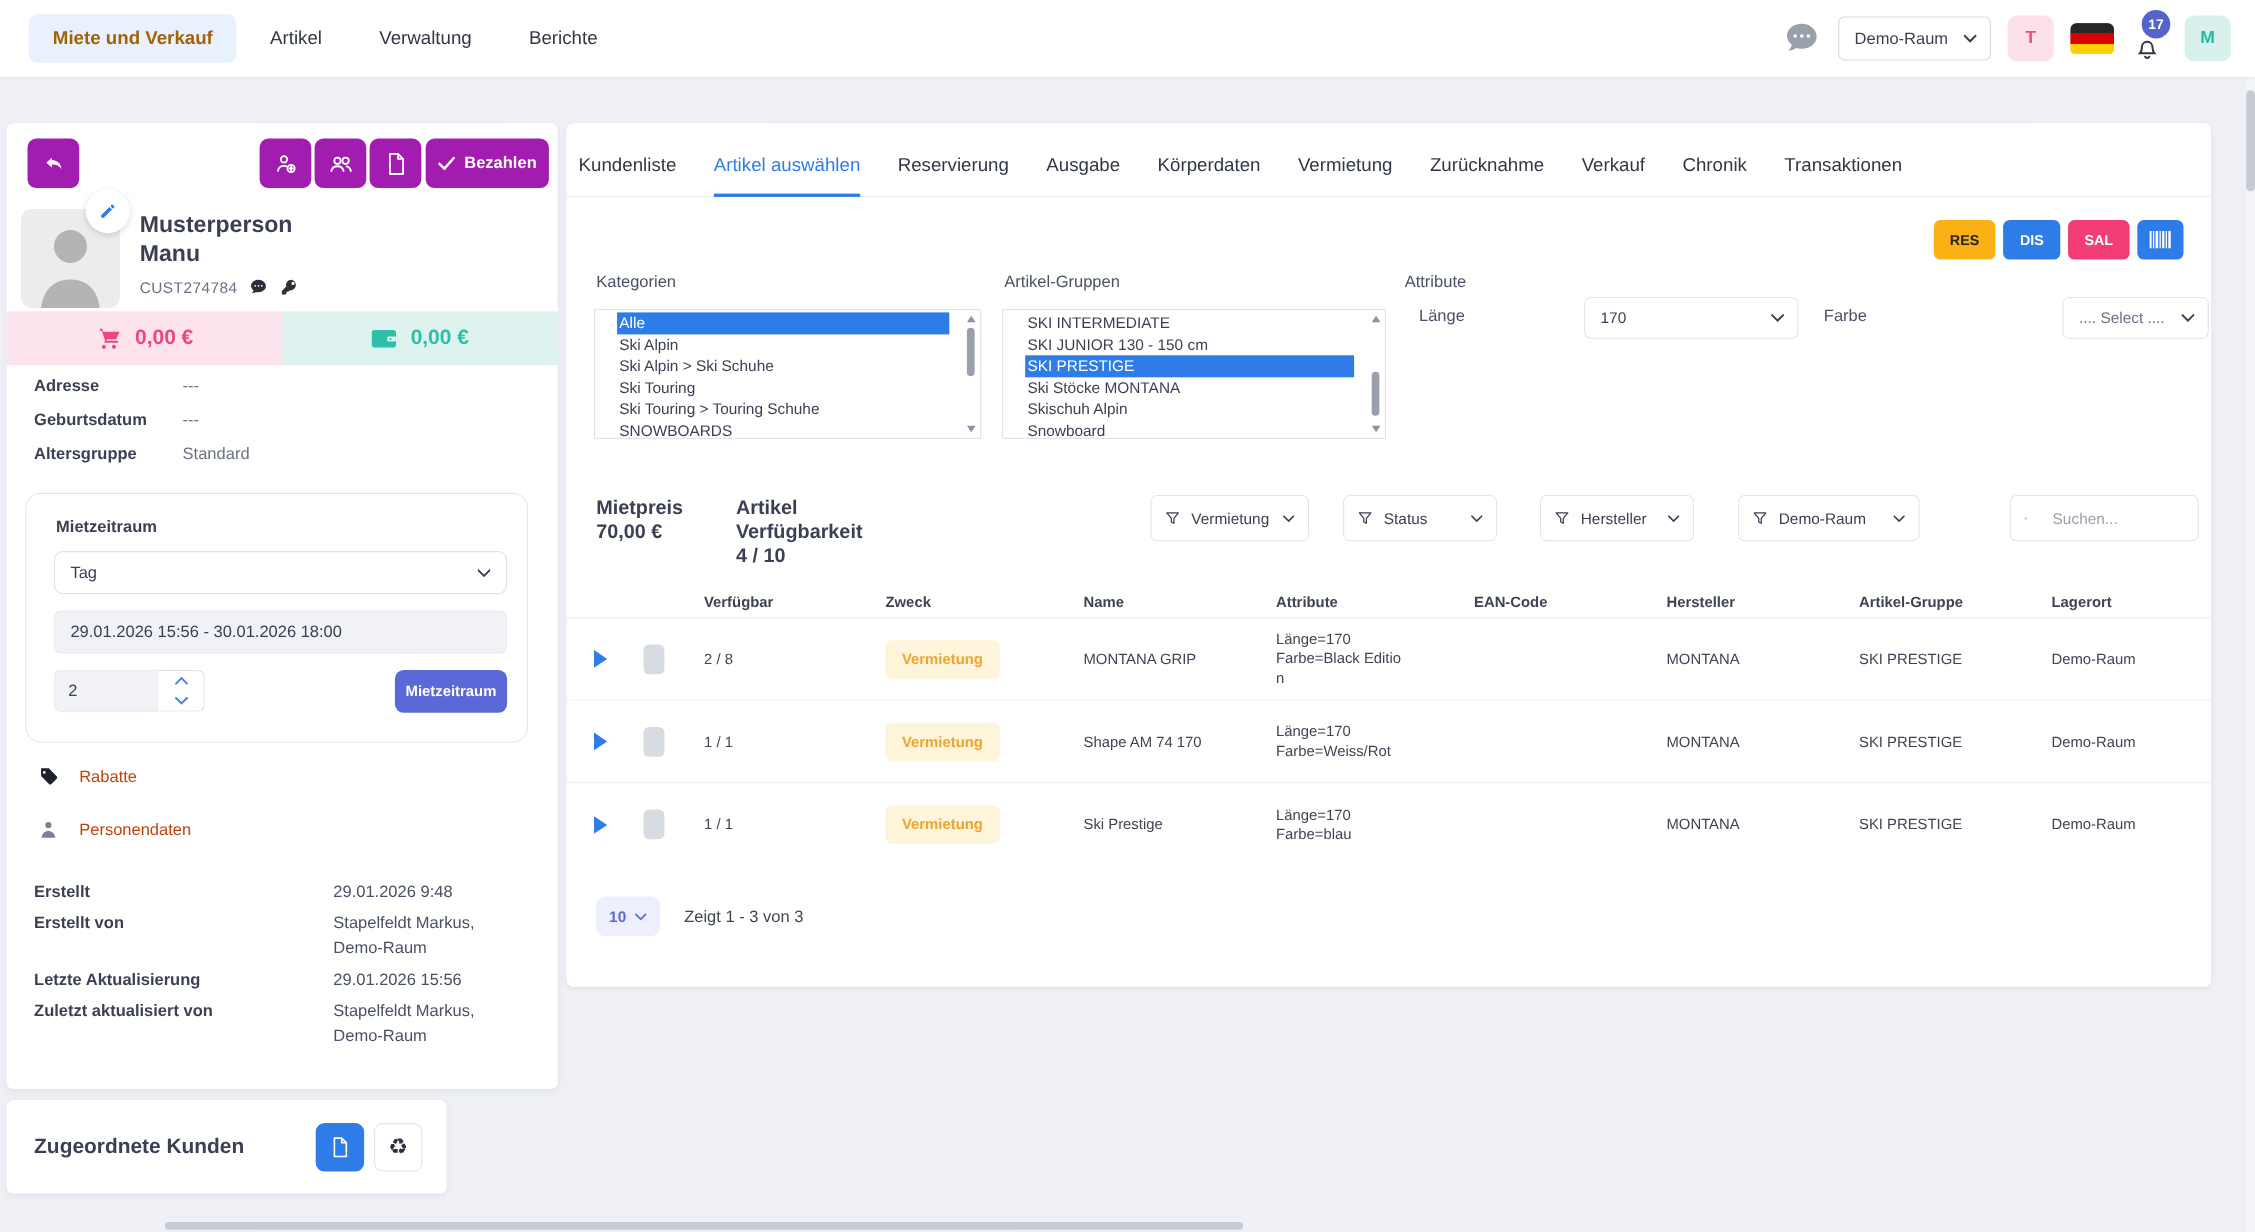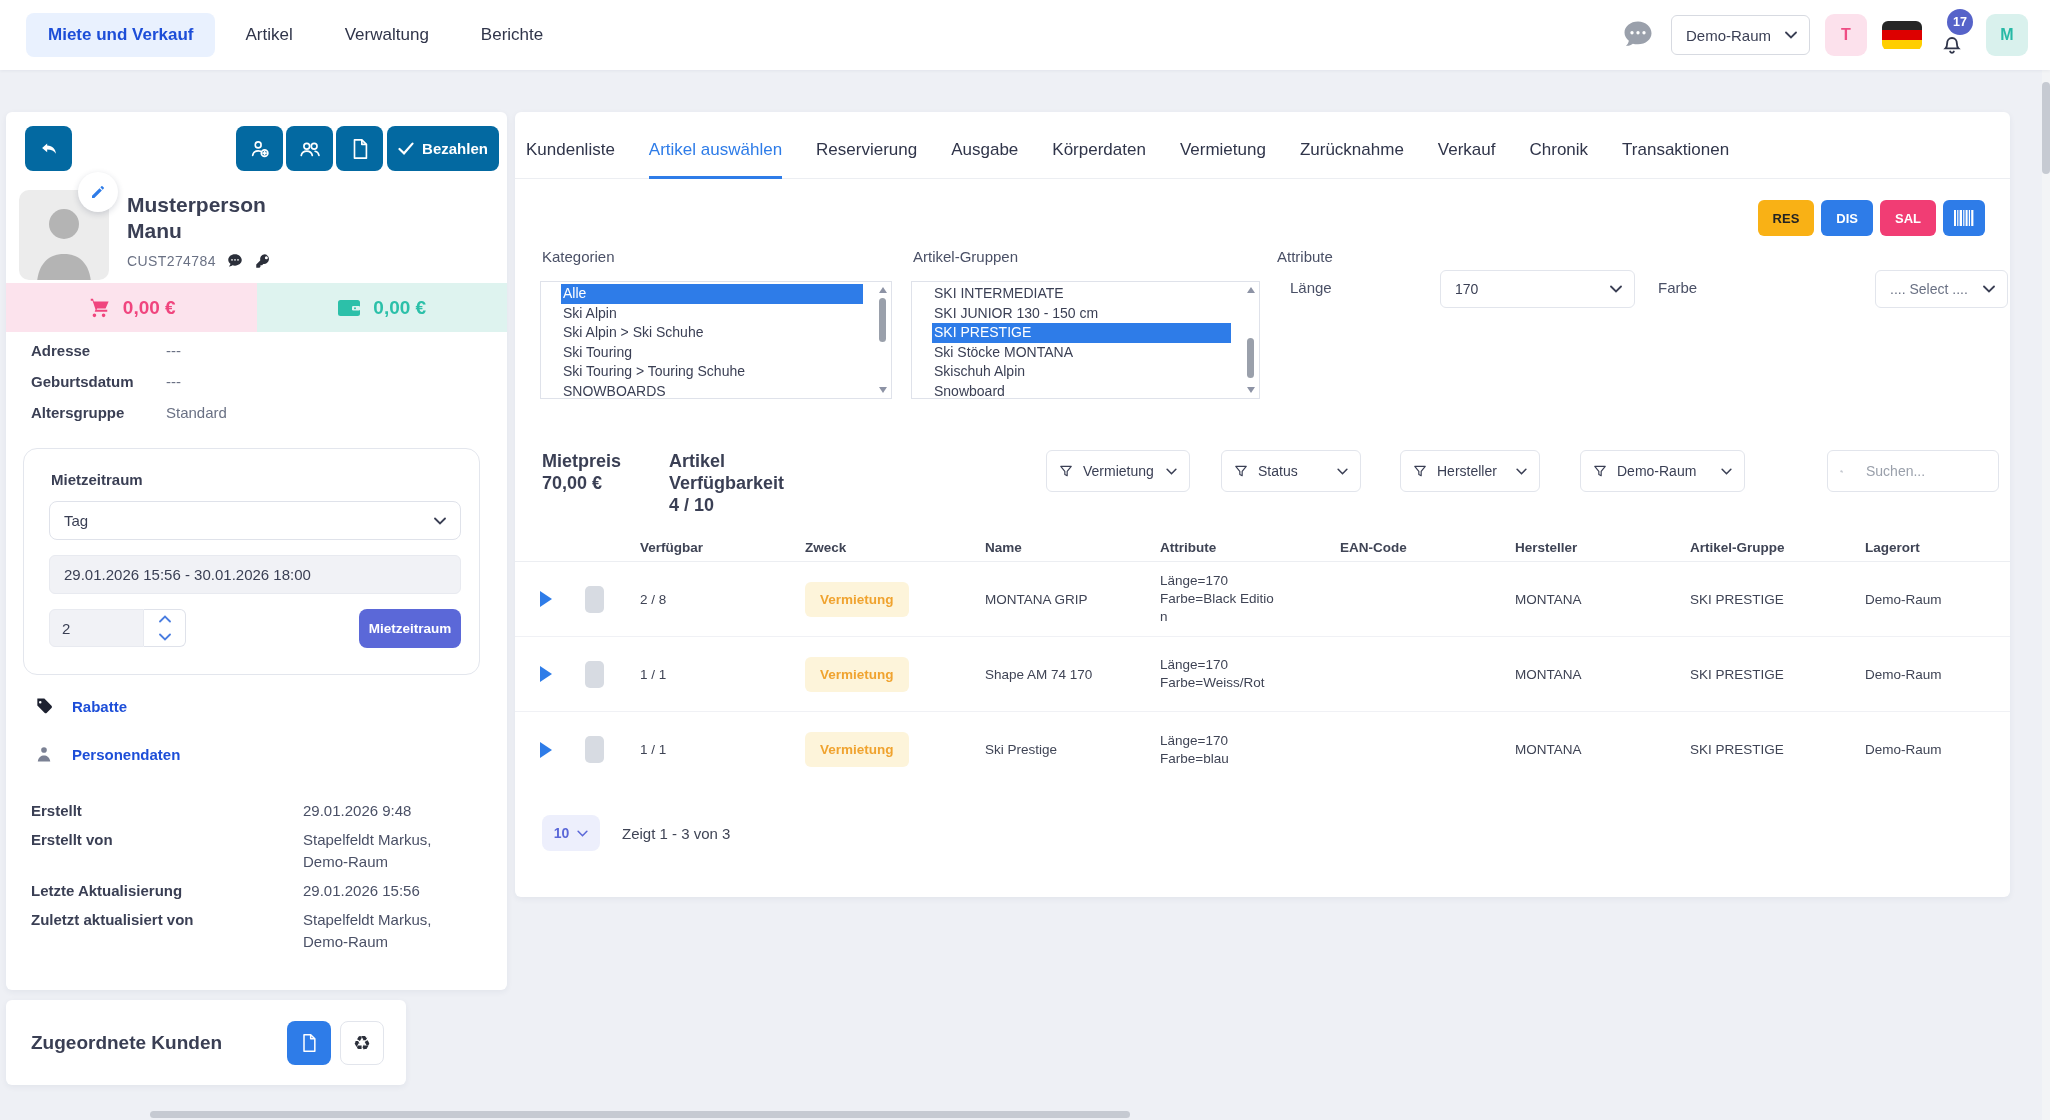--- a/index.html
+++ b/index.html
@@ -17,21 +17,21 @@
   .topbar {
     position:absolute; left:0; top:0; width:2050px; height:70px;
     background:#ffffff; box-shadow:0 1px 3px rgba(40,50,80,.06);
     display:flex; align-items:center; z-index:5;
   }
   .topnav { display:flex; align-items:center; gap:8px; padding-left:26px; }
   .topnav .nav-item {
     font-size:17px; font-weight:500; color:#30354a; padding:12px 22px; cursor:pointer;
     border-radius:8px; white-space:nowrap;
   }
-  .topnav .nav-item.active { background:#e9f1fe; color:#1d4ed8; font-weight:600; }
+  .topnav .nav-item.active { background:#e9f1fe; color:#a16207; font-weight:600; }
   .topbar-right { position:absolute; right:22px; top:0; height:70px; display:flex; align-items:center; gap:15px; }
   .chat-bubble { width:36px; height:36px; }
   .room-select {
     height:40px; min-width:132px; border:1px solid #d7dae1; border-radius:6px; background:#fff;
     display:flex; align-items:center; justify-content:space-between; padding:0 12px 0 14px; gap:14px;
     font-size:15px; color:#3a3f54; cursor:pointer;
   }
   .sq-badge { width:42px; height:42px; border-radius:9px; display:flex; align-items:center; justify-content:center; font-size:16px; font-weight:700; cursor:pointer; }
   .sq-badge.t { background:#fce1ec; color:#ee4d84; }
   .sq-badge.m { background:#d9f1ed; color:#27b9a6; }
@@ -45,21 +45,21 @@
     display:flex; align-items:center; justify-content:center;
   }
   .bell-svg { position:absolute; bottom:0; left:2px; }
 
   
   .left-card {
     position:absolute; left:6px; top:112px; width:501px; height:878px;
     background:#fff; border-radius:6px; box-shadow:0 2px 6px rgba(40,50,80,.06);
   }
   .btn-blue {
-    background:#0369a1; border:none; border-radius:8px; cursor:pointer;
+    background:#a21caf; border:none; border-radius:8px; cursor:pointer;
     display:flex; align-items:center; justify-content:center; color:#fff;
   }
   .back-btn { position:absolute; left:19px; top:14px; width:47px; height:45px; }
   .hdr-btn { position:absolute; top:14px; width:47px; height:45px; }
   .hdr-btn.b1 { left:230px; } .hdr-btn.b2 { left:280px; } .hdr-btn.b3 { left:330px; }
   .pay-btn { position:absolute; top:14px; left:381px; width:112px; height:45px; gap:8px; font-size:15px; font-weight:600; font-family:inherit; }
   .avatar { position:absolute; left:13px; top:78px; width:90px; height:90px; background:#ececec; border-radius:10px; overflow:hidden; }
   .edit-circle {
     position:absolute; left:72px; top:60px; width:40px; height:40px; background:#fff; border-radius:50%;
     box-shadow:0 2px 6px rgba(40,50,80,.18); display:flex; align-items:center; justify-content:center; cursor:pointer;
@@ -87,21 +87,21 @@
   }
   .mz-stepper { position:absolute; left:25px; top:160px; width:137px; height:38px; display:flex; }
   .mz-qty { width:95px; background:#f1f2f6; border:1px solid #e8eaf0; border-radius:6px 0 0 6px; display:flex; align-items:center; padding-left:12px; font-size:15px; color:#3a3f54; }
   .mz-arrows { width:42px; border:1px solid #dfe2ea; border-left:none; border-radius:0 6px 6px 0; background:#fff; display:flex; flex-direction:column; }
   .mz-arrows .arr { flex:1; display:flex; align-items:center; justify-content:center; cursor:pointer; }
   .season-btn {
     position:absolute; left:335px; top:160px; width:102px; height:39px; background:#5b68d8; border:none; border-radius:8px;
     color:#fff; font-size:13.5px; font-weight:600; cursor:pointer; font-family:inherit;
   }
   .section-row { position:absolute; left:28px; display:flex; align-items:center; gap:18px; cursor:pointer; }
-  .section-row span { font-size:15px; font-weight:700; color:#1d4ed8; }
+  .section-row span { font-size:15px; font-weight:400; color:#c2410c; }
   .meta { position:absolute; left:25px; top:688px; width:455px; }
   .meta-row { display:flex; margin-bottom:7px; }
   .meta-row .lbl { width:272px; font-size:15px; font-weight:600; color:#3a3f54; line-height:22px; }
   .meta-row .val { flex:1; font-size:15px; color:#4a5066; line-height:22px; white-space:pre-line; }
 
   
   .zk-card {
     position:absolute; left:6px; top:1000px; width:400px; height:85px;
     background:#fff; border-radius:6px; box-shadow:0 2px 6px rgba(40,50,80,.06);
     display:flex; align-items:center;

